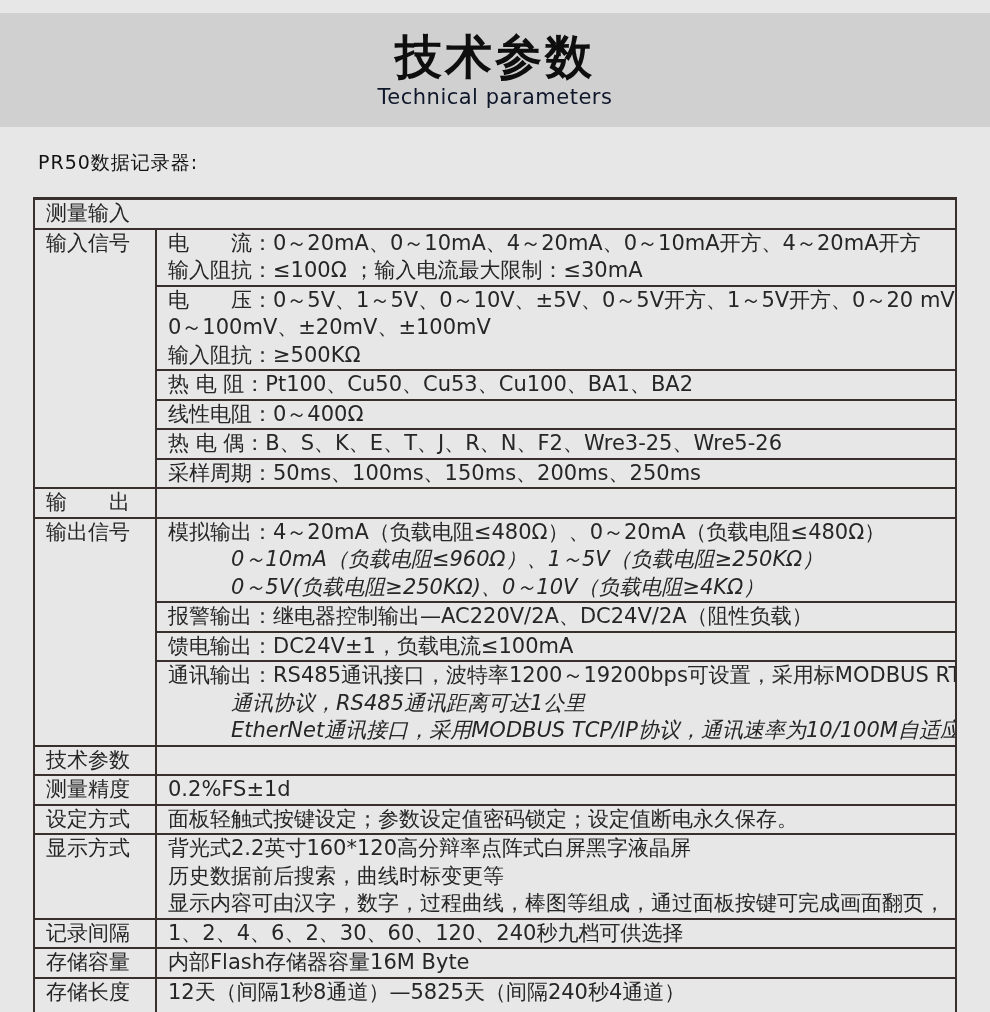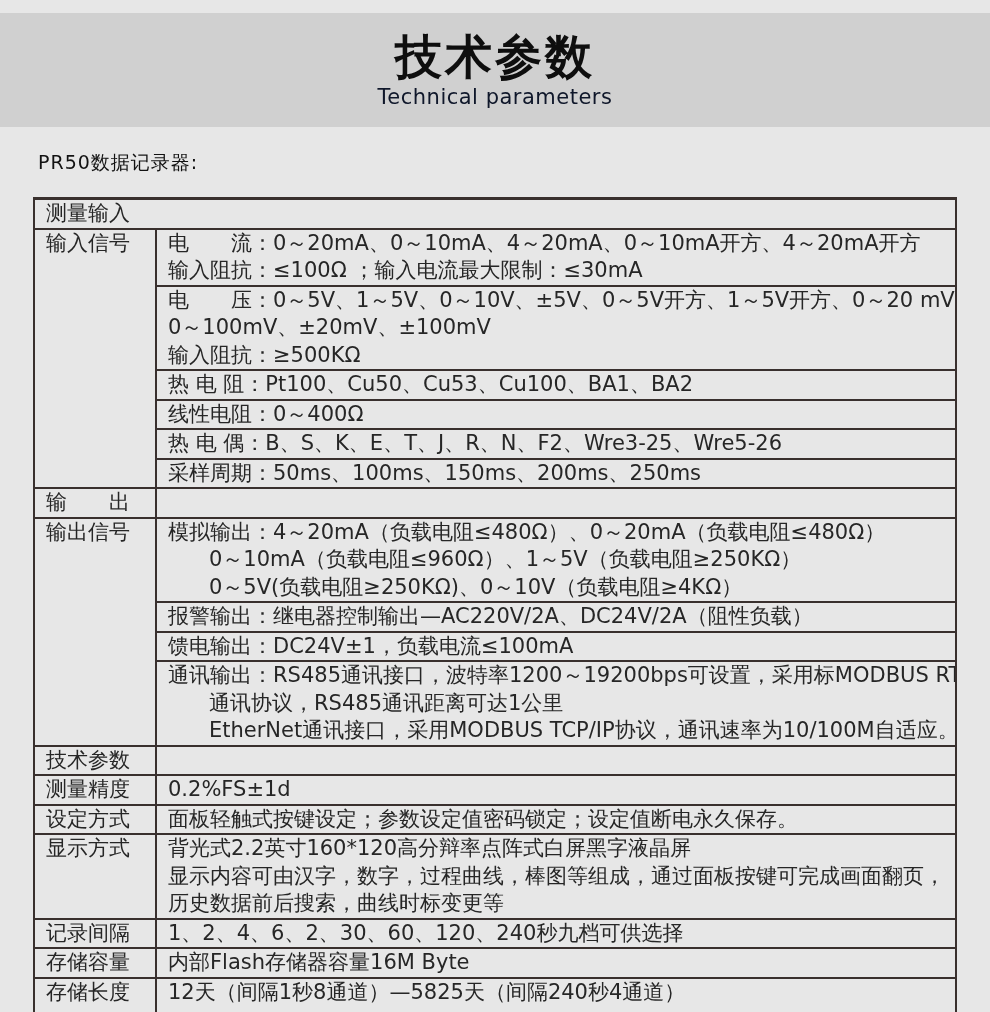--- a/index.html
+++ b/index.html
@@ -36,21 +36,21 @@
     width:120px; flex:none; padding-left:11px; box-sizing:border-box;
     line-height:27.5px; white-space:nowrap; overflow:hidden;
   }
   .val {
     flex:1; min-width:0; border-left:2px solid #39302e; overflow:hidden;
   }
   .row.full .lbl { width:auto; }
   .sub { border-top:2px solid #39302e; }
   .sub:first-child { border-top:none; }
   .line { line-height:27.5px; padding-left:11px; white-space:nowrap; }
-  .line.indent { padding-left:52px; }
+  .line.indent { padding-left:74px;font-style:italic; }
   .row.last .val .line:last-child { padding-bottom:70px; }
 </style>
 </head>
 <body>
 
 <div class="band">
   <div class="title">技术参数</div>
   <div class="subtitle">Technical parameters</div>
 </div>
 
@@ -132,22 +132,22 @@
     <div class="lbl">设定方式</div>
     <div class="val">
       <div class="line">面板轻触式按键设定；参数设定值密码锁定；设定值断电永久保存。</div>
     </div>
   </div>
 
   <div class="row">
     <div class="lbl">显示方式</div>
     <div class="val">
       <div class="line">背光式2.2英寸160*120高分辩率点阵式白屏黑字液晶屏</div>
+      <div class="line">历史数据前后搜索，曲线时标变更等</div>
       <div class="line">显示内容可由汉字，数字，过程曲线，棒图等组成，通过面板按键可完成画面翻页，</div>
-      <div class="line">历史数据前后搜索，曲线时标变更等</div>
     </div>
   </div>
 
   <div class="row">
     <div class="lbl">记录间隔</div>
     <div class="val">
       <div class="line">1、2、4、6、2、30、60、120、240秒九档可供选择</div>
     </div>
   </div>
 

